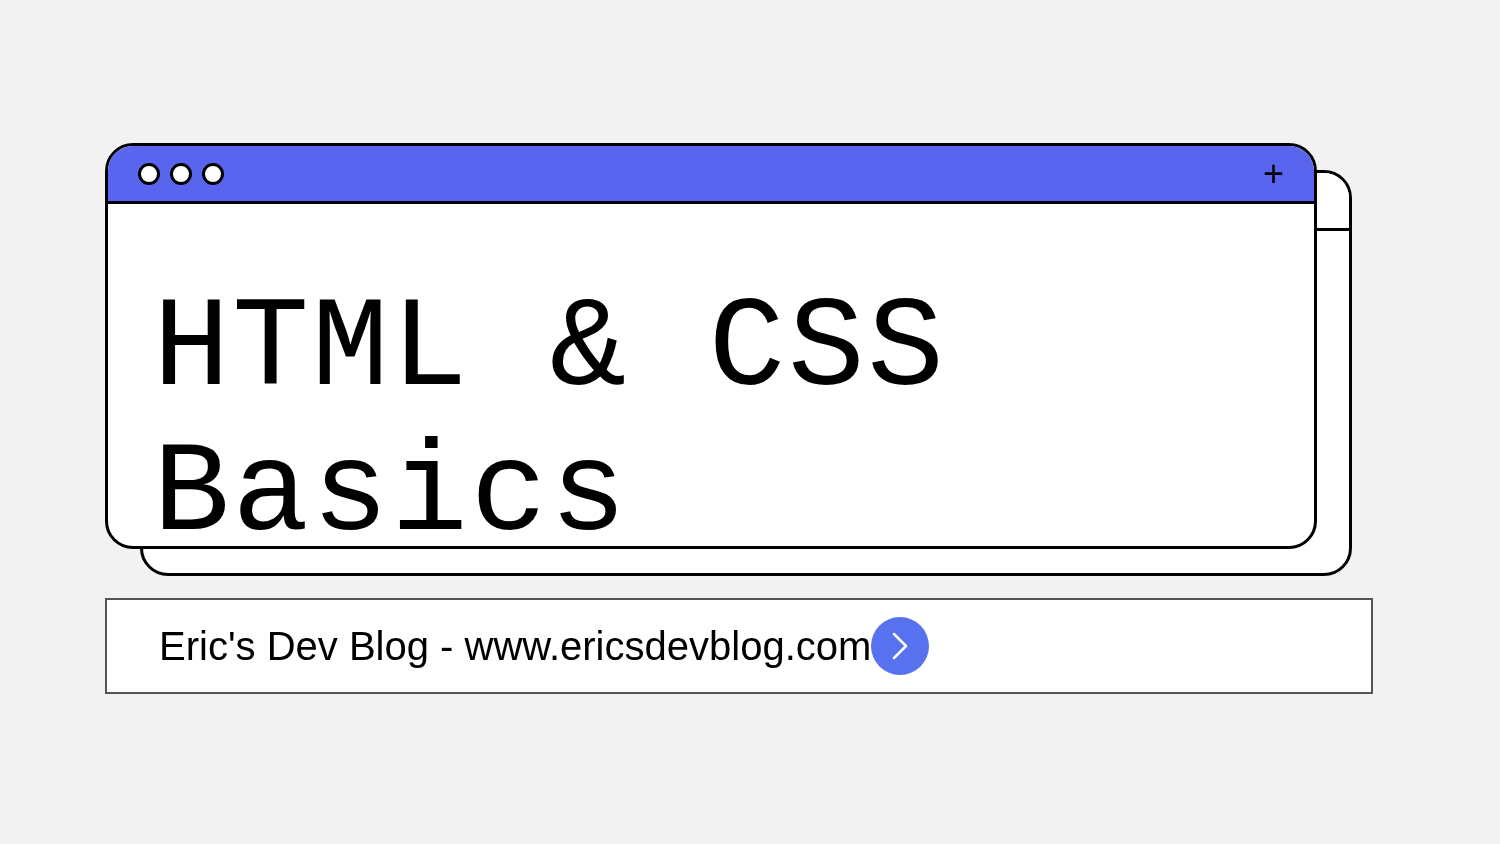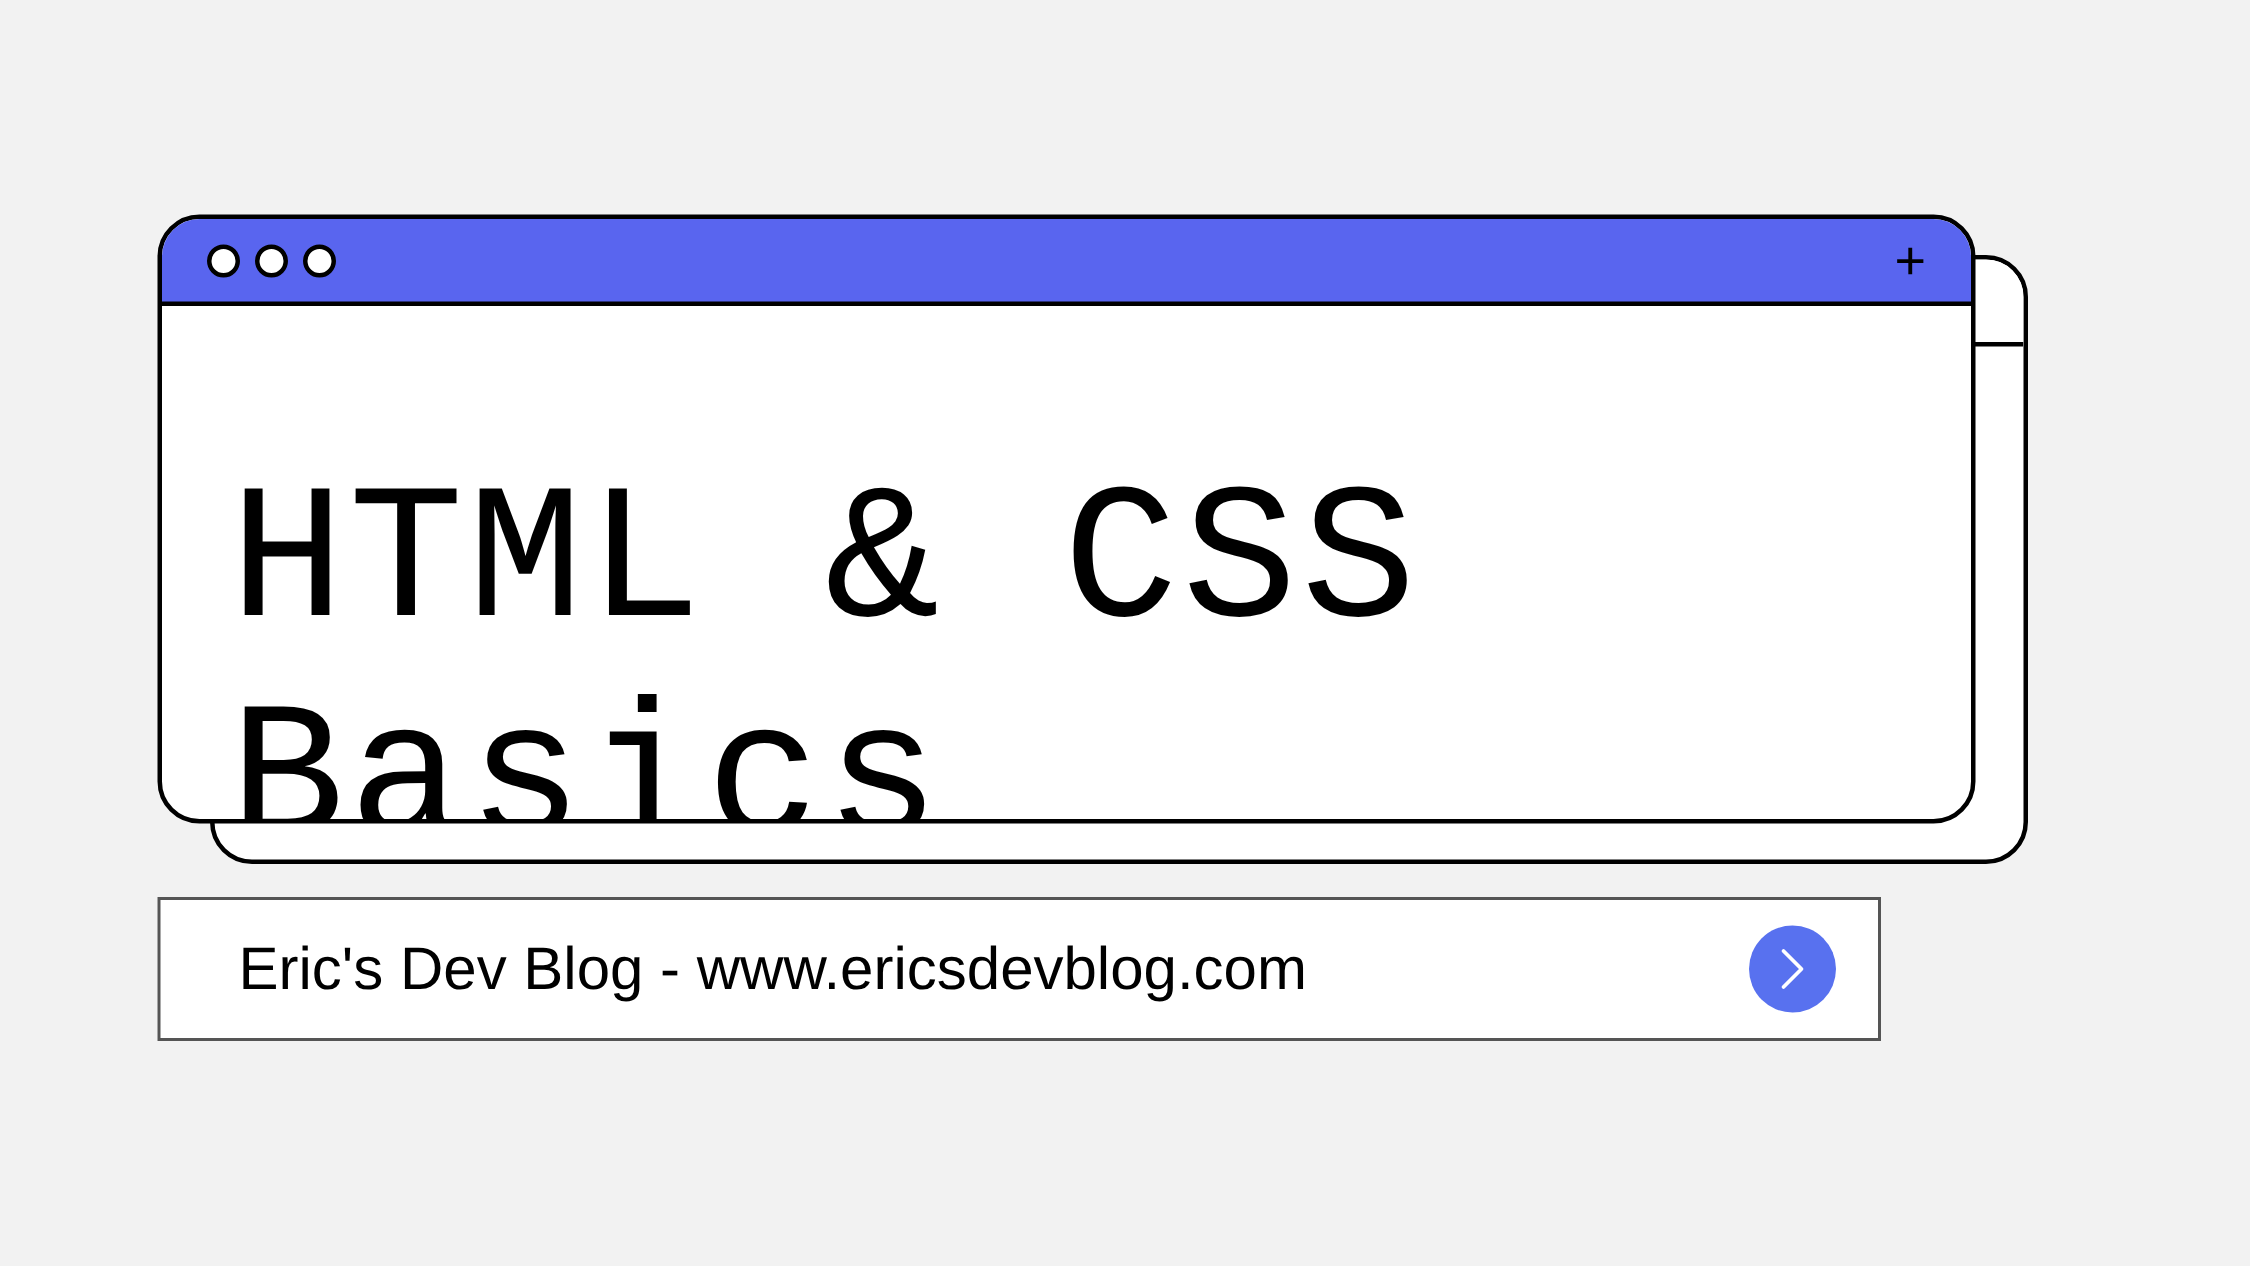--- a/index.html
+++ b/index.html
@@ -61,40 +61,40 @@
       border: 3px solid #000;
       background: #ffffff;
     }
     .plus-icon {
       font-size: 36px;
       font-weight: 300;
       color: #000;
       line-height: 1;
     }
     .content {
-      padding: 100px 45px 0 45px;
+      padding: 73px 45px 0 45px;
     }
     .heading {
       font-family: "Courier New", Courier, monospace;
       font-size: 128px;
       letter-spacing: 0.02em;
       color: #000;
       font-weight: 400;
     }
     .url-bar {
       position: absolute;
       left: 105px;
       top: 598px;
-      width: 1149px;
+      width: 1268px;
       height: 96px;
       background: #ffffff;
       border: 2px solid #555;
       display: flex;
       align-items: center;
-      justify-content: space-between;
+      justify-content: flex-start;
       padding: 0 28px 0 52px;
     }
     .url-text {
       font-size: 40px;
       color: #000;
       font-weight: 400;
     }
     .go-button {
       width: 58px;
       height: 58px;

